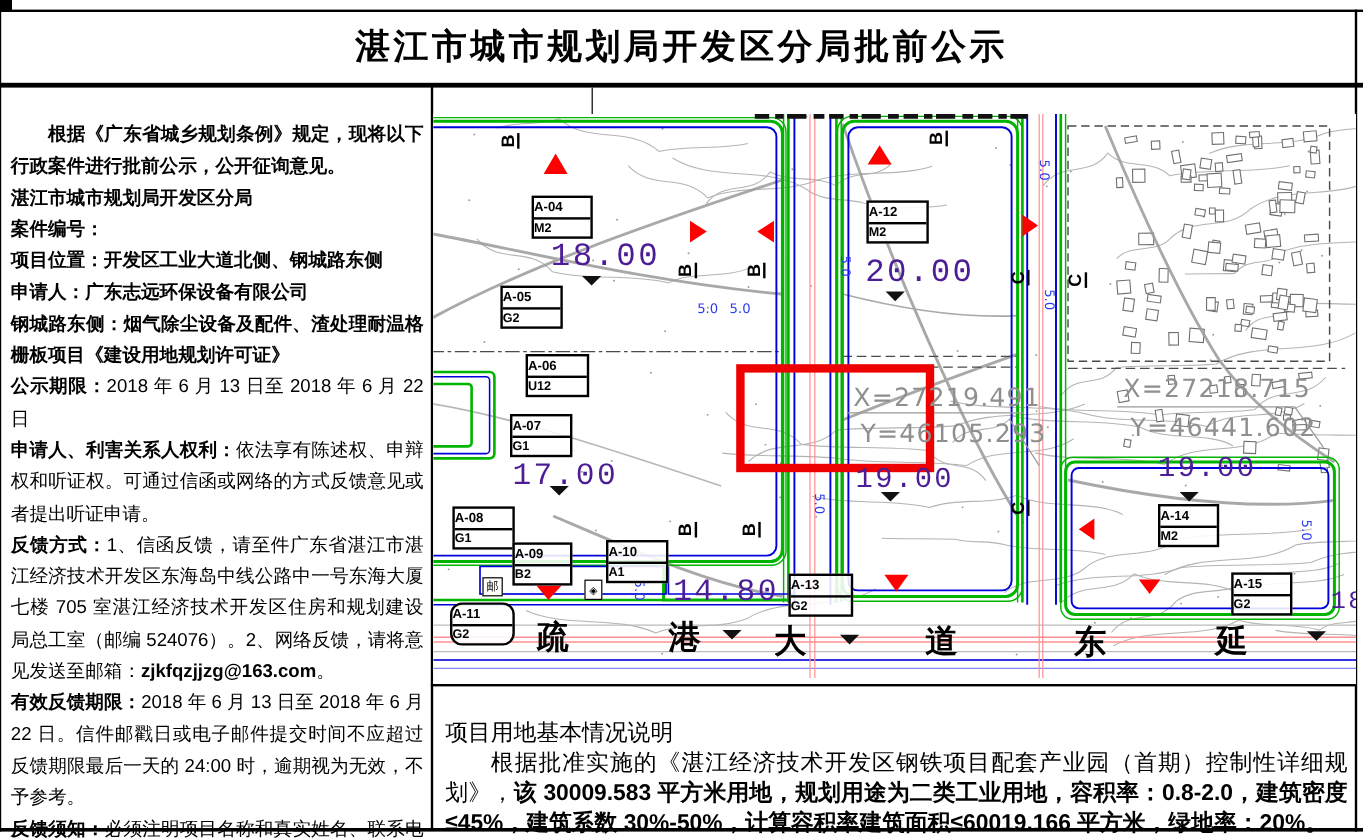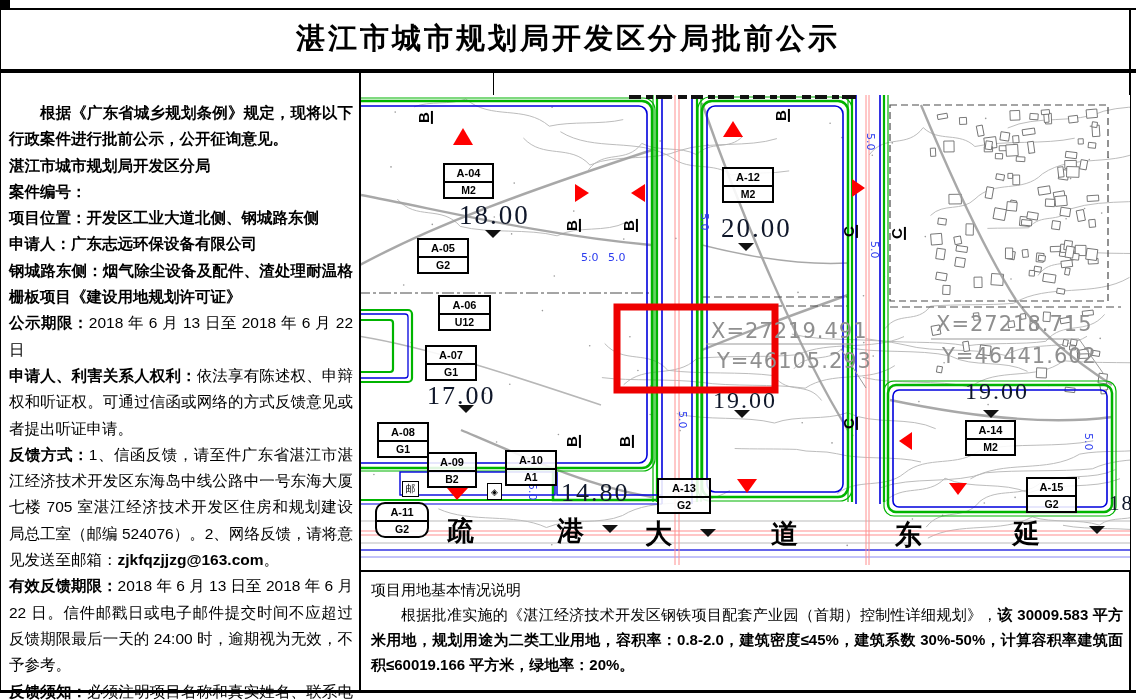--- a/index.html
+++ b/index.html
@@ -18,36 +18,36 @@
   
   .notice{
     position:absolute;left:9px;top:100px;width:344px;
     font-size:15.5px;line-height:26.3px;text-align:justify;font-weight:bold;
   }
   .notice p{margin:0;}
   .indent{text-indent:2em;}
   .reg{font-weight:normal;}
   
   .info{
-    position:absolute;left:371px;top:577px;width:752px;
-    font-size:15px;line-height:25px;text-align:justify;
+    position:absolute;left:371px;top:599px;width:752px;
+    font-size:19px;line-height:25px;text-align:justify;
   }
   .info p{margin:0;}
   .info .bold{font-weight:bold;}
   
   .map{position:absolute;left:361px;top:95px;width:769px;height:475px;background:#fff;overflow:hidden;}
   .map svg{position:absolute;left:0;top:0;}
   .maplabel{position:absolute;white-space:nowrap;}
   .parcel{
     position:absolute;border:2px solid #000;background:rgba(255,255,255,.88);
-    text-align:center;font-weight:bold;z-index:5;
+    text-align:left;font-weight:bold;z-index:5;
   }
   .parcel .p-code{font-size:11px;line-height:16px;border-bottom:2px solid #000;}
   .parcel .p-type{font-size:10.5px;line-height:14px;}
-  .elev{color:#0f172a;font-family:Liberation Serif, serif;letter-spacing:2px;z-index:3;}
+  .elev{color:#4c1d95;font-family:Liberation Mono, monospace;letter-spacing:2px;z-index:3;}
   .coordtext{color:#8f8f8f;font-family:"DejaVu Sans",sans-serif;font-size:21px;letter-spacing:1px;z-index:3;}
   .roadchar{font-size:27px;font-weight:bold;font-family:"Liberation Serif",serif;z-index:4;}
   .dim{color:#2b3bee;font-size:11px;font-family:"DejaVu Sans",sans-serif;z-index:4;}
   .dim.v{transform:rotate(90deg);transform-origin:left top;}
   .stop{
     font-size:15px;font-weight:bold;z-index:4;border-bottom:2px solid #000;padding:0 1px;
     transform:rotate(-90deg);transform-origin:center center;line-height:15px;
   }
   .postbox,.crest{
     position:absolute;border:1.5px solid #000;background:#fff;z-index:5;

